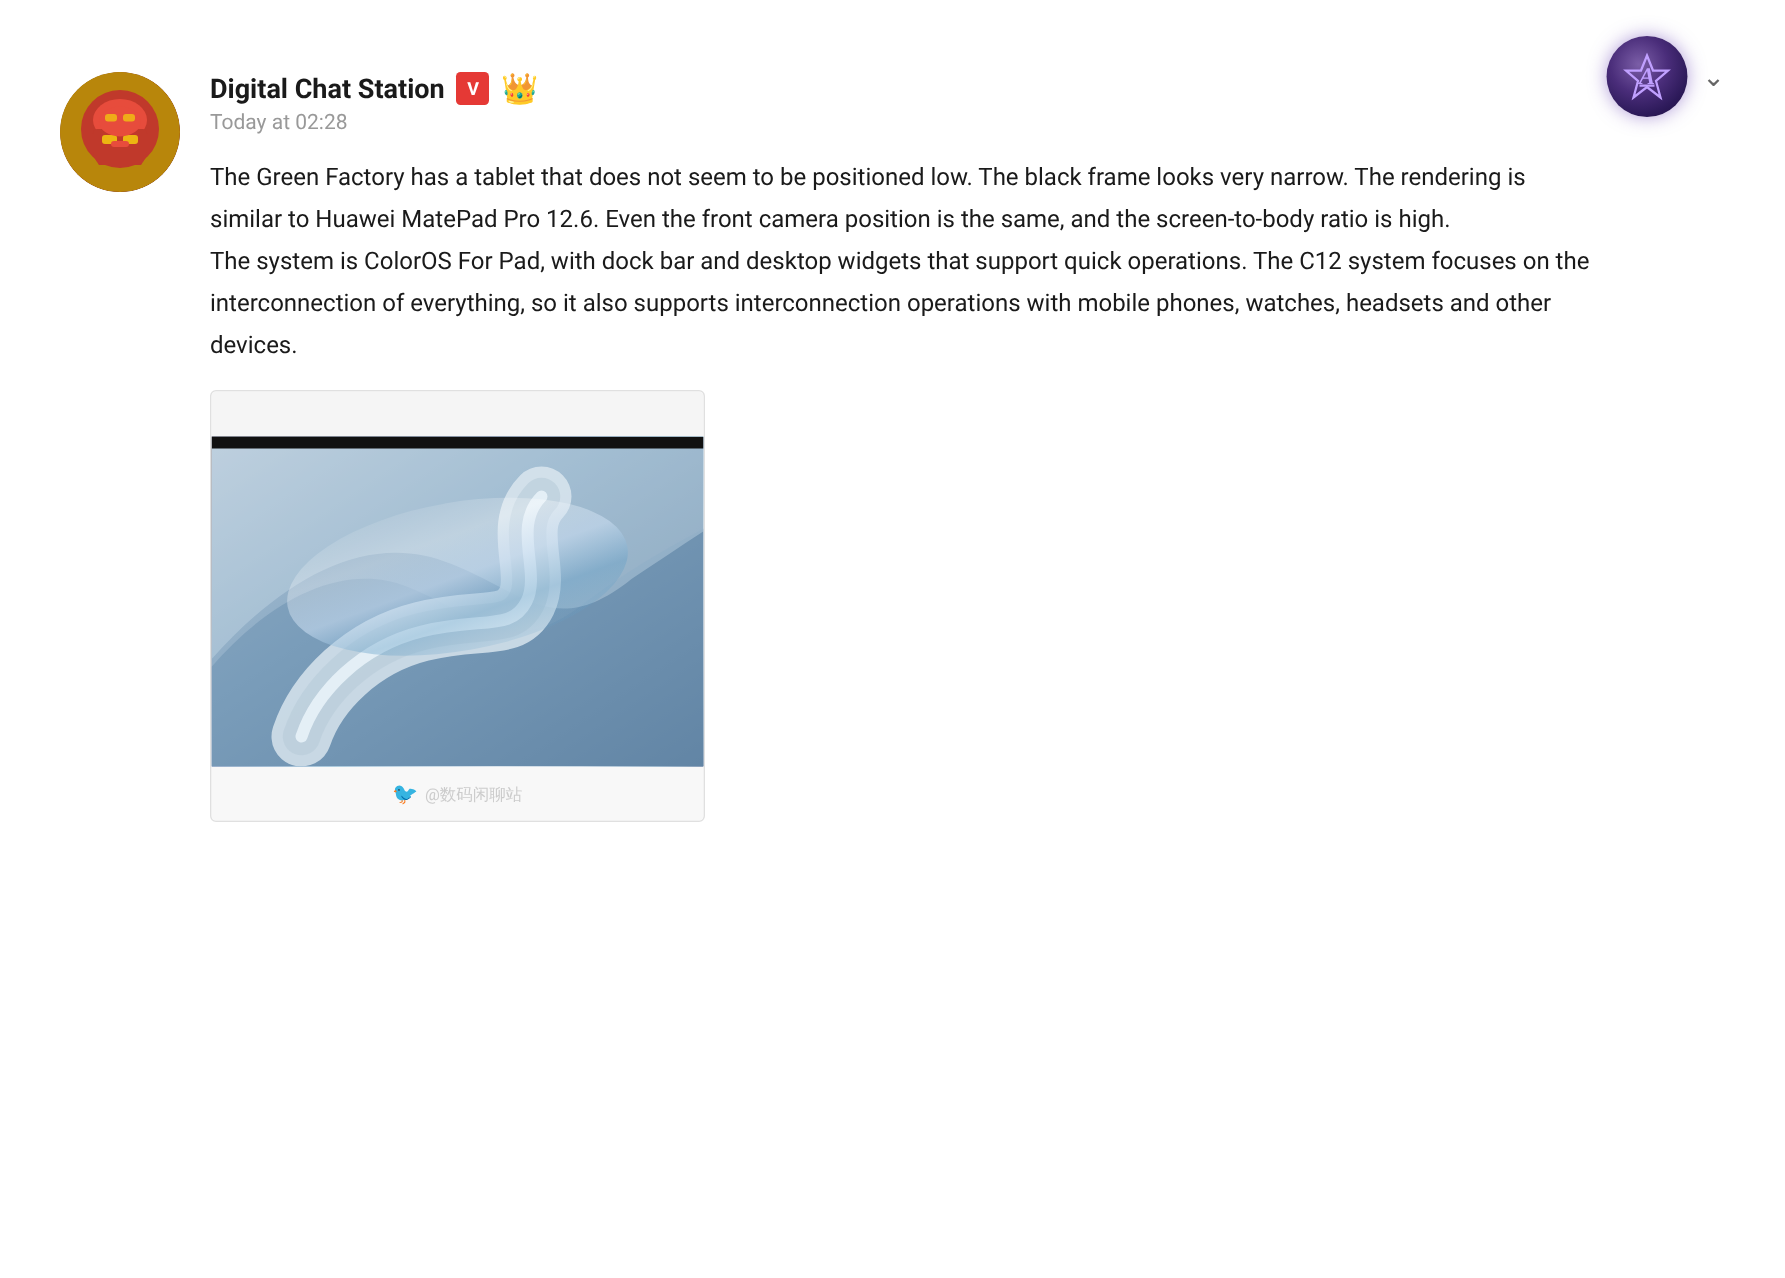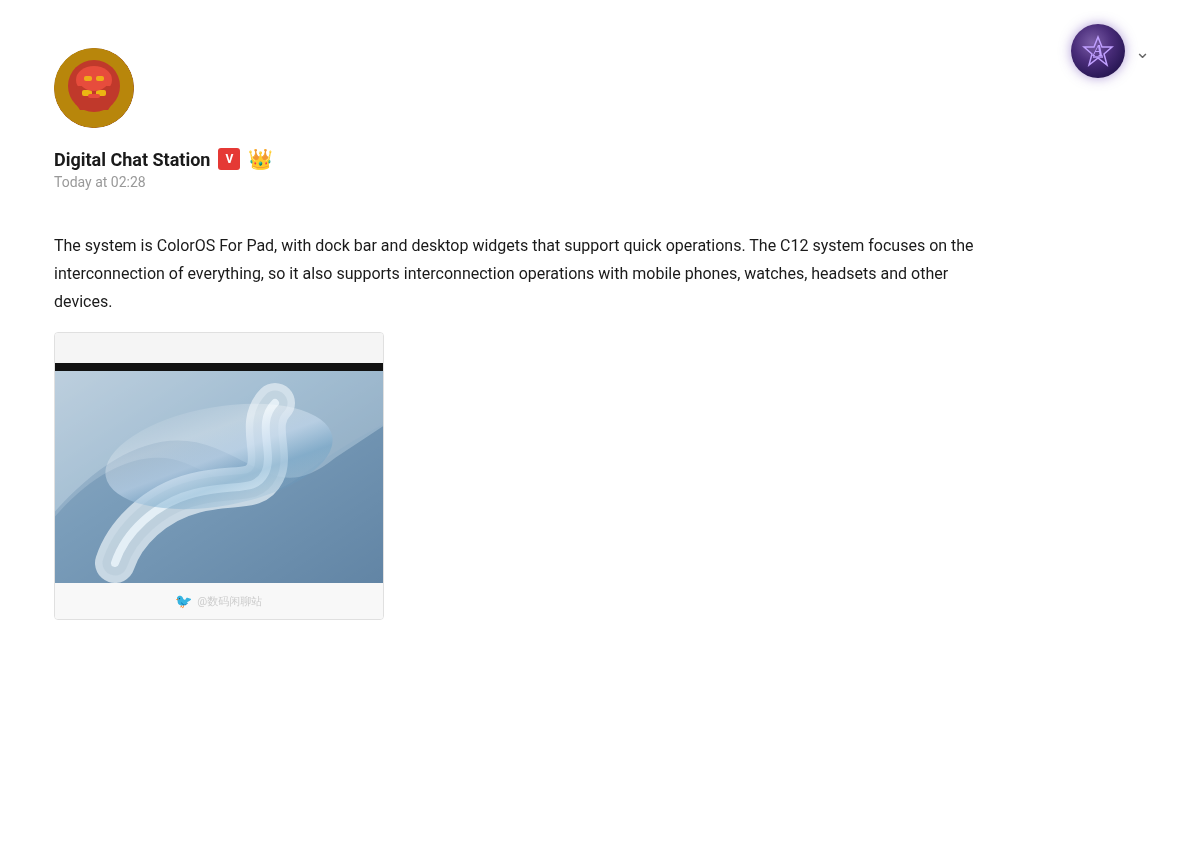--- a/index.html
+++ b/index.html
@@ -19,25 +19,24 @@
     .page-container {
       width: 1190px;
       min-height: 852px;
       background: #ffffff;
       padding: 24px 0;
       position: relative;
     }
 
     .post-container {
       display: flex;
-      flex-direction: column;
+      flex-direction: row;
       padding: 24px 40px;
       gap: 20px;
       max-width: 1100px;
-      margin-left: 14px;
     }
 
     .avatar-section {
       flex-shrink: 0;
     }
 
     .avatar {
       width: 80px;
       height: 80px;
       border-radius: 50%;
@@ -250,20 +249,21 @@
 
       <div class="author-row">
         <span class="author-name">Digital Chat Station</span>
         <span class="badge-v">V</span>
         <span class="badge-crown">👑</span>
       </div>
 
       <div class="timestamp">Today at 02:28</div>
 
       <div class="post-text">
+        <span>The Green Factory has a tablet that does not seem to be positioned low. The black frame looks very narrow. The rendering is similar to Huawei MatePad Pro 12.6. Even the front camera position is the same, and the screen-to-body ratio is high.</span>
         <br>
         <span>The system is ColorOS For Pad, with dock bar and desktop widgets that support quick operations. The C12 system focuses on the interconnection of everything, so it also supports interconnection operations with mobile phones, watches, headsets and other devices.</span>
       </div>
 
       <div class="image-card">
         <div class="image-placeholder-top"></div>
         <div class="image-main">
 
           <svg width="330" height="220" viewBox="0 0 330 220" style="position:absolute;top:0;left:0;">
             <defs>

